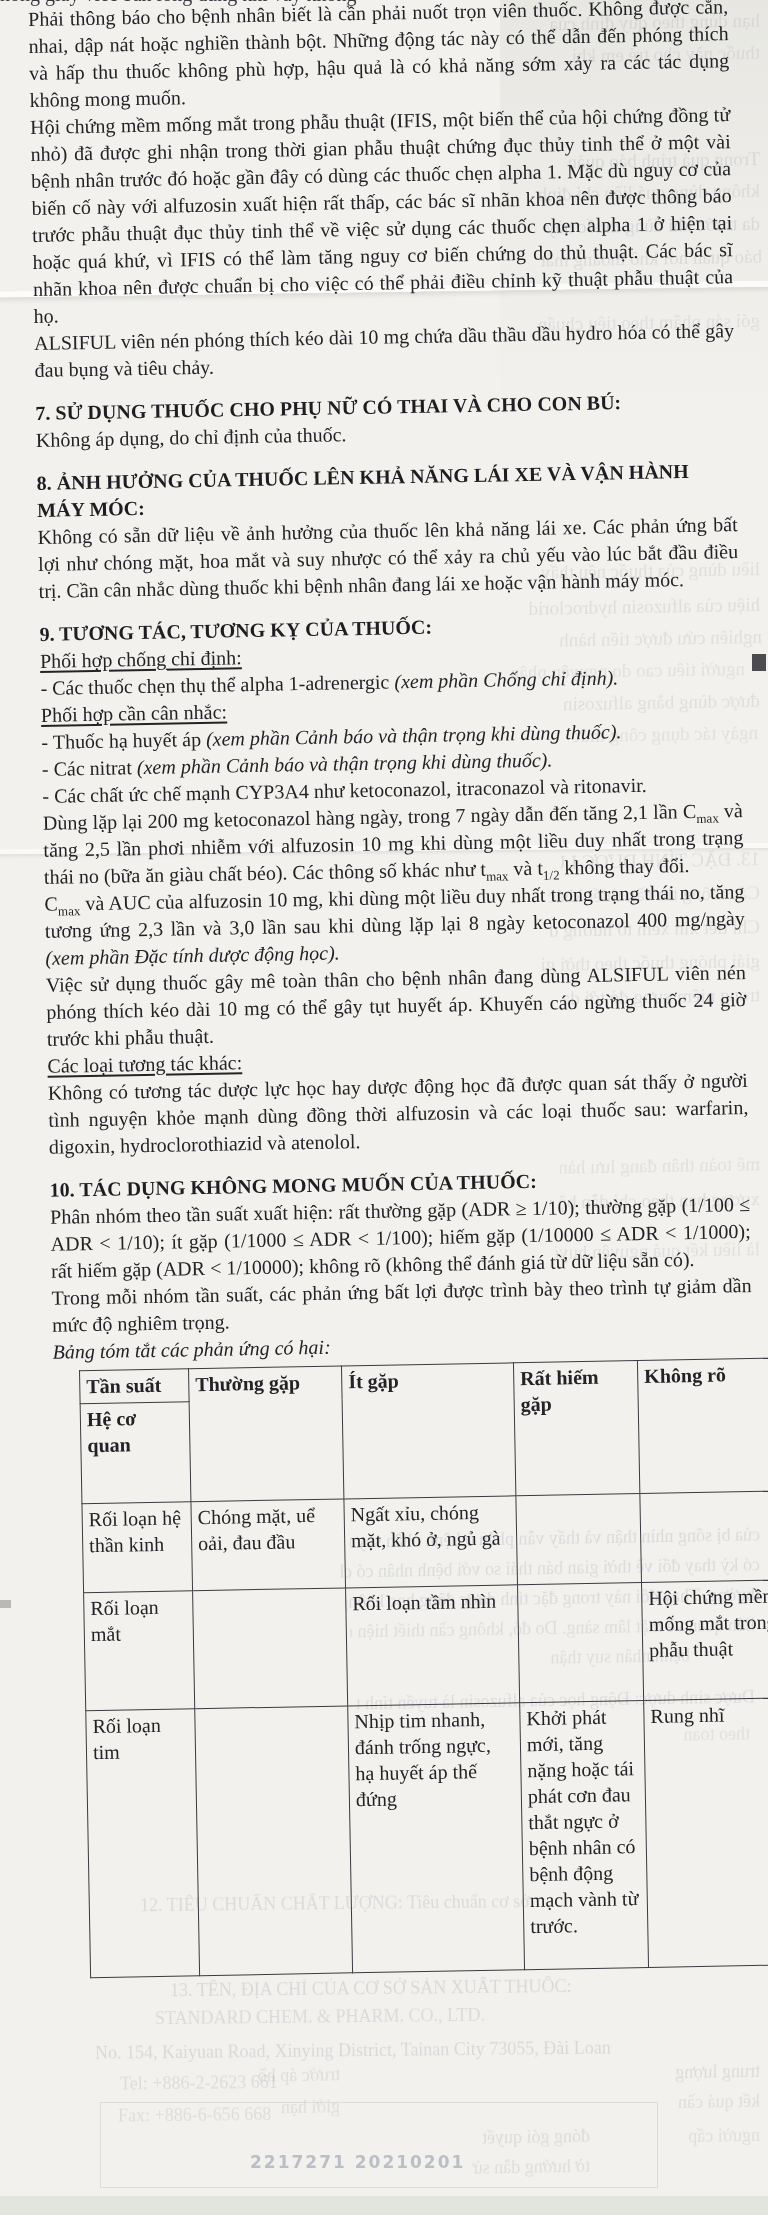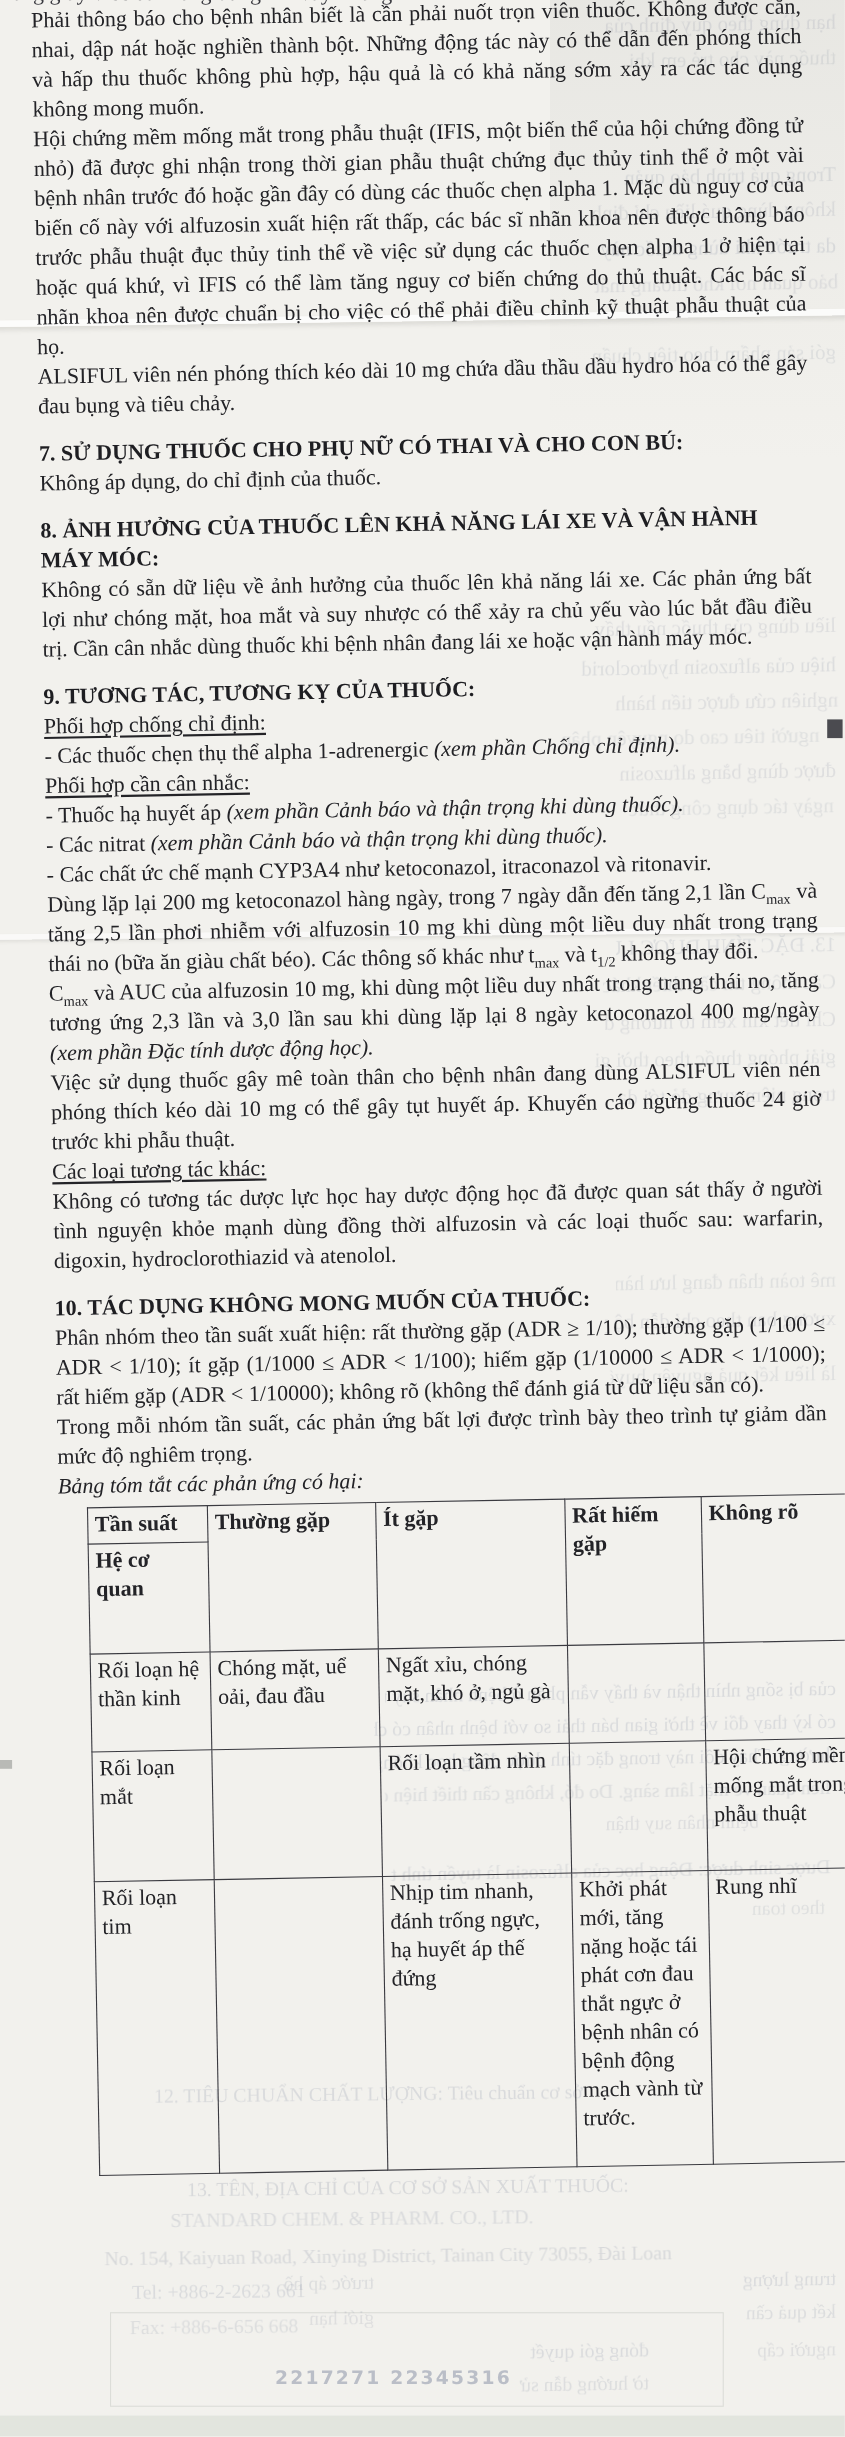--- a/index.html
+++ b/index.html
@@ -54,21 +54,21 @@
   <div class="shade band-topright"></div>
   <div class="shade crease1"></div>
   <div class="shade crease2"></div>
   <div class="shade below-table-grid"></div>
   <div class="shade bottom-band"></div>
   <div class="shade dark-square"></div>
   <div class="shade edge-speck"></div>
   <div class="top-fragment">
     <div>nong giay viec ban long dung khi vay khong</div>
   </div>
-  <div class="num-bleed" style="left:250px;top:2152px;font-size:17px;">2217271   22345316</div>
+  <div class="num-bleed" style="left:250px;top:2152px;font-size:17px;">2217271   20210201</div>
 
   <div id="bleed-layer">
       <div class="bleed" style="top: 12px; left: 498px; width: 262px; font-size: 19px; color: rgba(96, 106, 134, 0.14); filter: blur(0.7px); transform: scaleX(-1) rotate(1deg);">hạn dùng theo quy định của</div>
       <div class="bleed" style="top: 44px; left: 520px; width: 240px; font-size: 19px; color: rgba(96, 106, 134, 0.13); filter: blur(0.7px); transform: scaleX(-1) rotate(1deg);">thuốc này cho trẻ em khi</div>
       <div class="bleed" style="top: 150px; left: 540px; width: 220px; font-size: 19px; color: rgba(96, 106, 134, 0.15); filter: blur(0.7px); transform: scaleX(-1) rotate(1deg);">Trong quá trình bảo quản</div>
       <div class="bleed" style="top: 182px; left: 510px; width: 250px; font-size: 19px; color: rgba(96, 106, 134, 0.14); filter: blur(0.7px); transform: scaleX(-1) rotate(1deg);">không dùng quá liều chỉ định</div>
       <div class="bleed" style="top: 215px; left: 530px; width: 230px; font-size: 19px; color: rgba(96, 106, 134, 0.16); filter: blur(0.7px); transform: scaleX(-1) rotate(1deg);">da trước khi dùng thuốc này</div>
       <div class="bleed" style="top: 248px; left: 500px; width: 262px; font-size: 19px; color: rgba(96, 106, 134, 0.14); filter: blur(0.7px); transform: scaleX(-1) rotate(1deg);">bảo quản nơi khô thoáng mát</div>
       <div class="bleed" style="top: 312px; left: 505px; width: 255px; font-size: 19px; color: rgba(96, 106, 134, 0.13); filter: blur(0.7px); transform: scaleX(-1) rotate(1deg);">gói sản phẩm theo tiêu chuẩn</div>
       <div class="bleed" style="top: 560px; left: 540px; width: 220px; font-size: 19px; color: rgba(96, 106, 134, 0.14); filter: blur(0.7px); transform: scaleX(-1) rotate(1deg);">liều dùng của thuốc nếu thấy</div>

